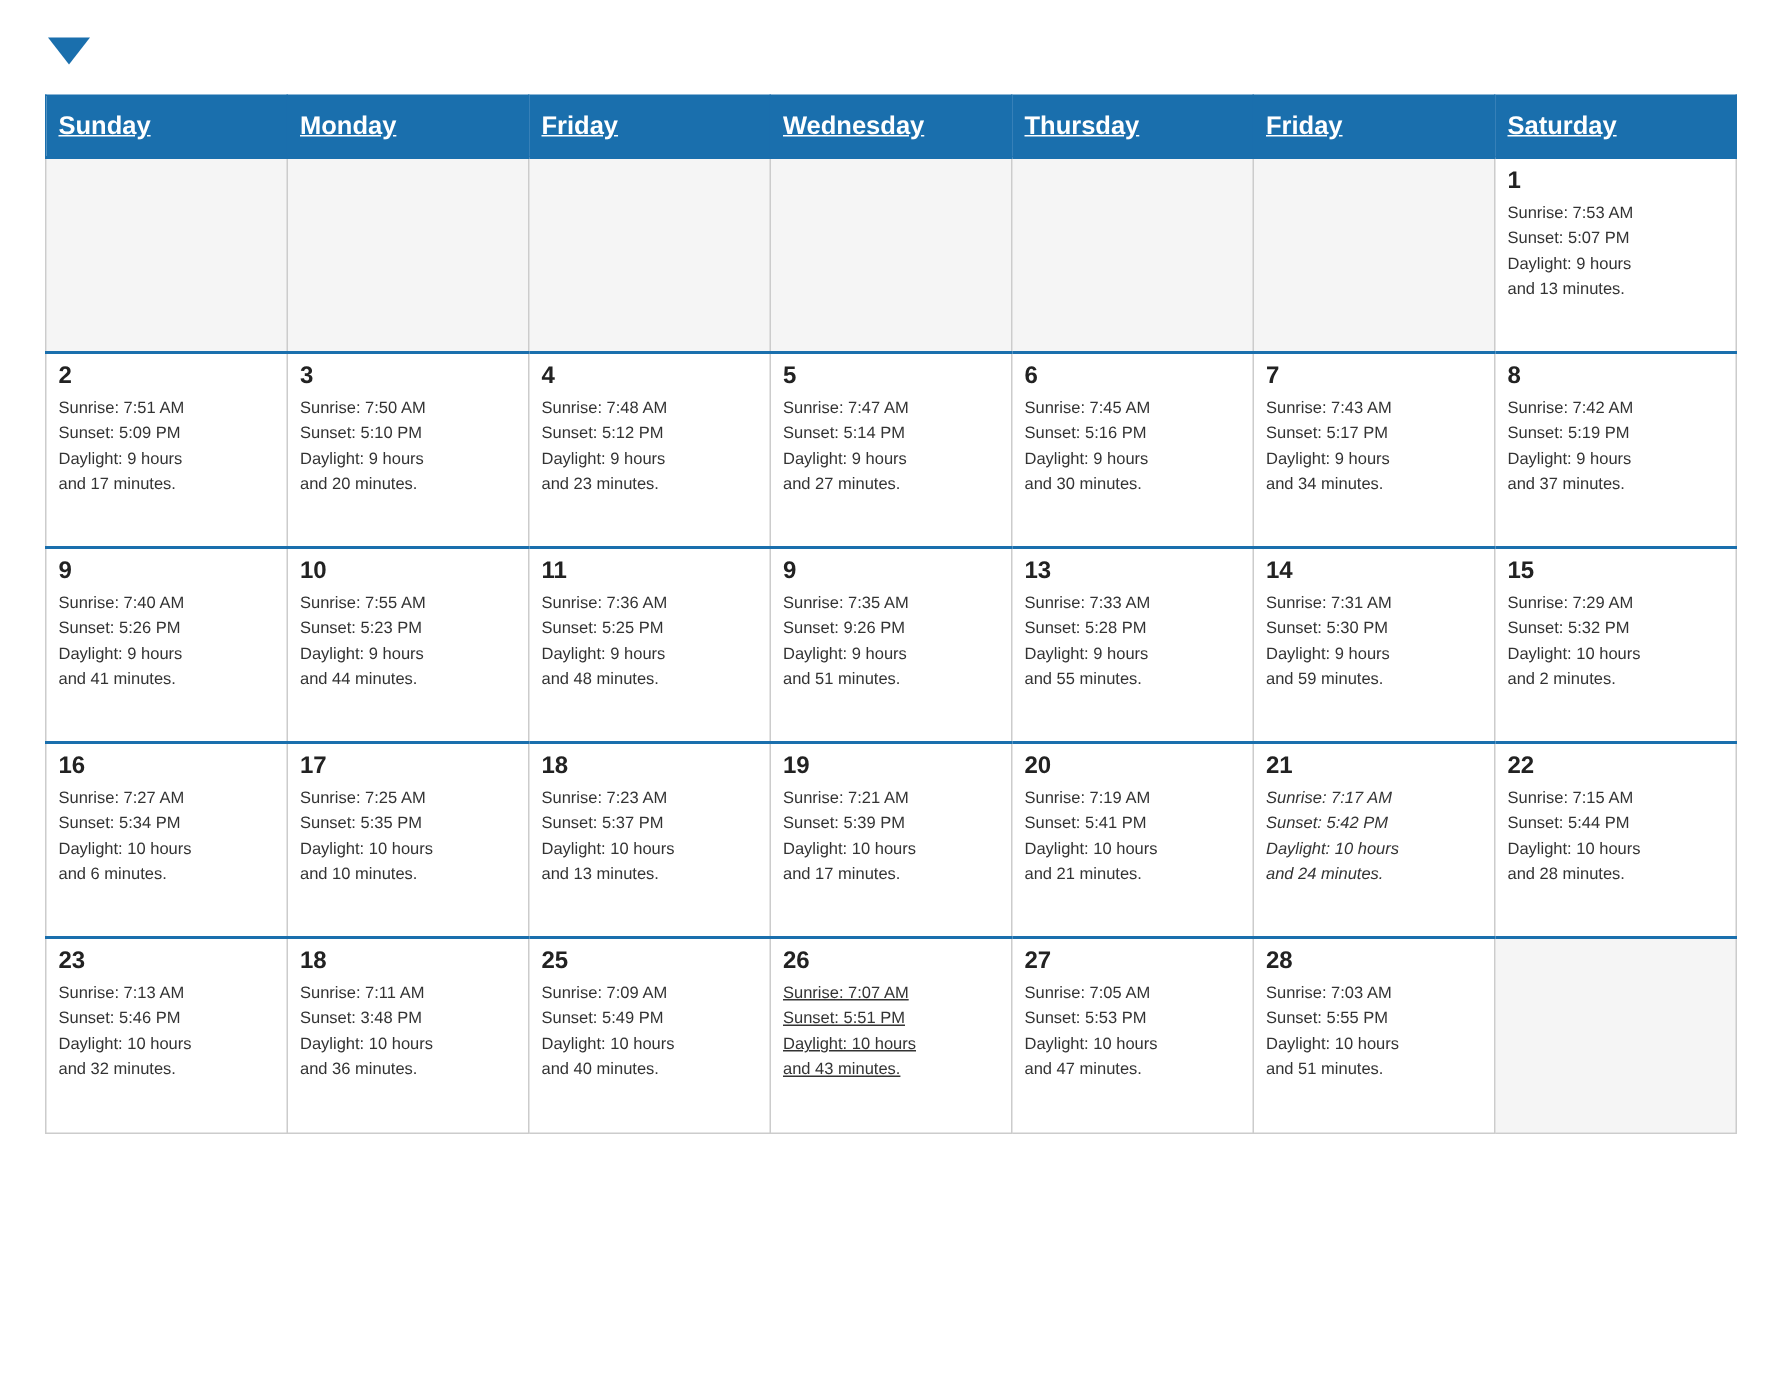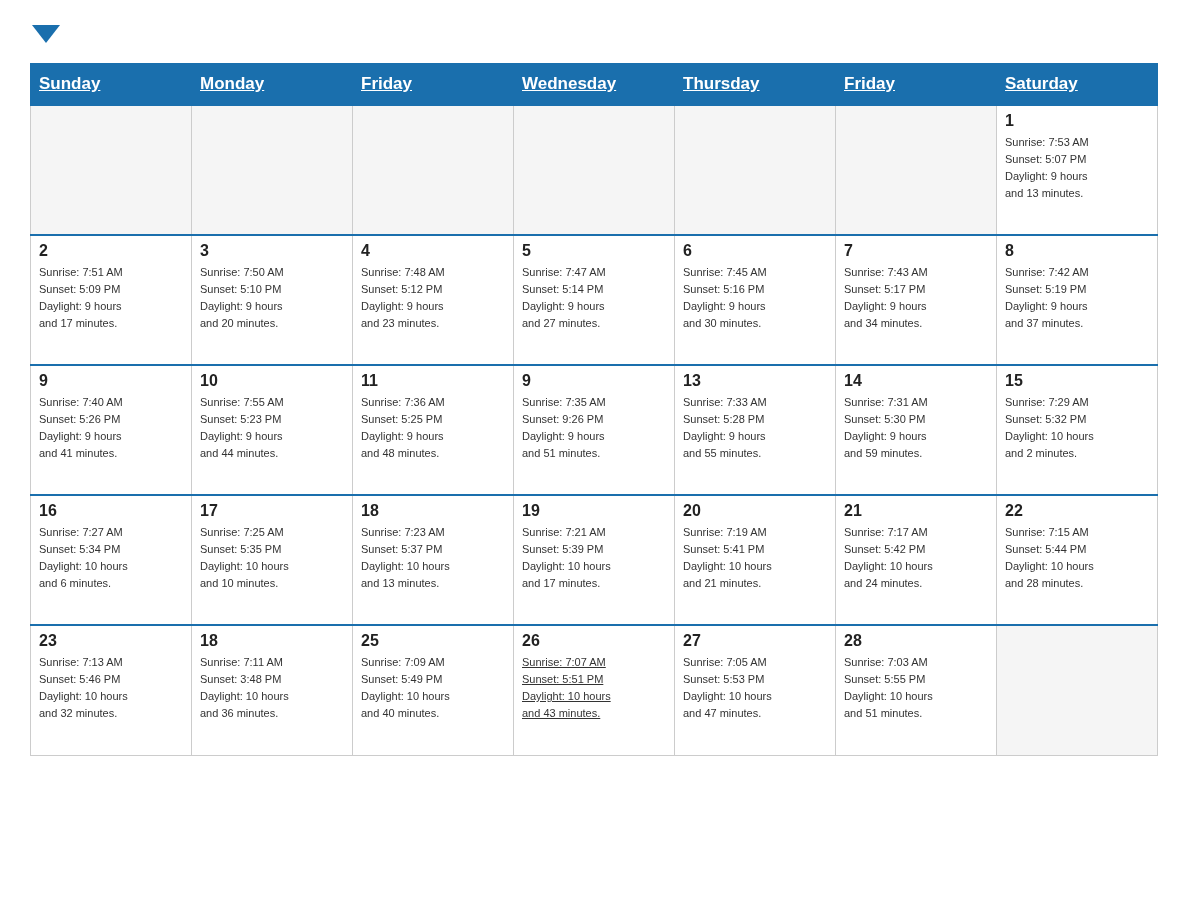--- a/index.html
+++ b/index.html
@@ -282,21 +282,21 @@
         </td>
         <td>
           <span class="day-number">20</span>
           <div class="day-info" style="white-space: pre-line;">Sunrise: 7:19 AM
 Sunset: 5:41 PM
 Daylight: 10 hours
 and 21 minutes.</div>
         </td>
         <td>
           <span class="day-number">21</span>
-          <div class="day-info" style="white-space: pre-line;">Sunrise: 7:17 AM
+          <div class="day-info" style="white-space: pre-line; font-style: italic;">Sunrise: 7:17 AM
 Sunset: 5:42 PM
 Daylight: 10 hours
 and 24 minutes.</div>
         </td>
         <td>
           <span class="day-number">22</span>
           <div class="day-info" style="white-space: pre-line;">Sunrise: 7:15 AM
 Sunset: 5:44 PM
 Daylight: 10 hours
 and 28 minutes.</div>

